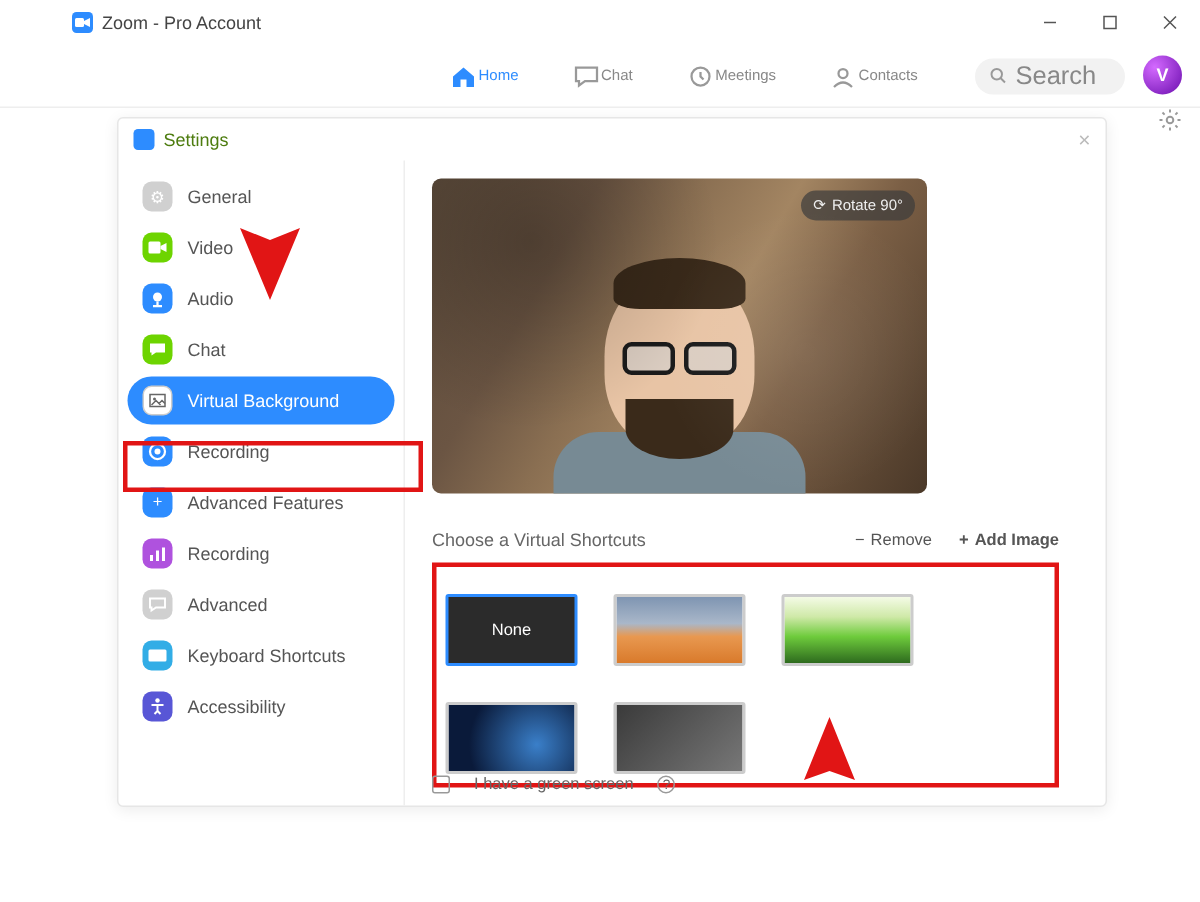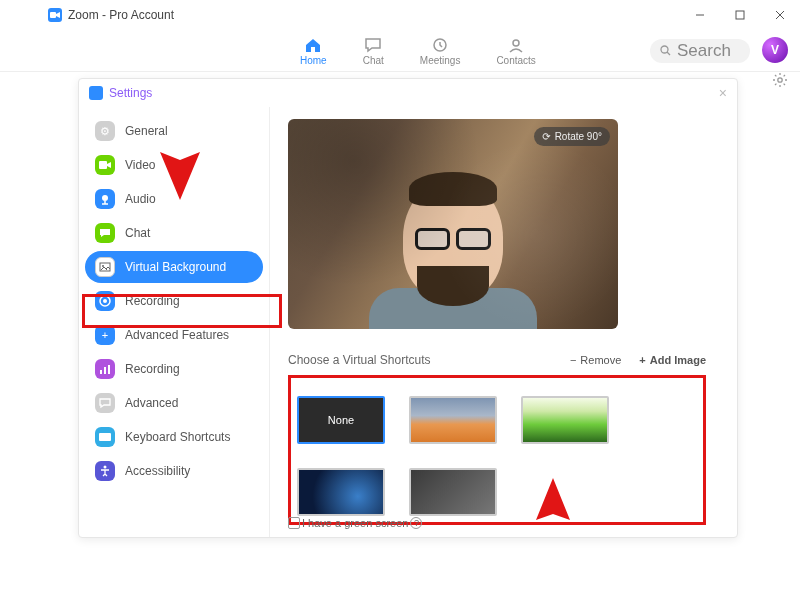--- a/index.html
+++ b/index.html
@@ -7,29 +7,29 @@
 
   .titlebar { height: 30px; display: flex; align-items: center; padding: 0 8px; background: #fff; position: relative; }
   .titlebar .tb-left { display: flex; align-items: center; gap: 6px; margin-left: 40px; }
   .titlebar .zoom-ico { width: 14px; height: 14px; background: #2d8cff; border-radius: 3px; display: flex; align-items: center; justify-content: center; }
   .titlebar .title { font-size: 12px; color: #444; }
   .winbtns { position: absolute; right: 0; top: 0; display: flex; }
   .winbtn { width: 40px; height: 30px; display: flex; align-items: center; justify-content: center; color: #555; font-size: 12px; }
 
   .toolbar { height: 42px; border-bottom: 1px solid #eee; display: flex; align-items: center; position: relative; }
   .tabs { display: flex; gap: 36px; position: absolute; left: 300px; }
-  .tab { display: flex; flex-direction: column; align-items: center; font-size: 10px; color: #888; gap: 1px; }
+  .tab { display: flex; flex-direction: row; align-items: center; font-size: 10px; color: #888; gap: 1px; }
   .tab.active { color: #2d8cff; }
   .tab .ticon { width: 18px; height: 18px; display: flex; align-items: center; justify-content: center; }
   .search { position: absolute; right: 50px; top: 9px; width: 100px; height: 24px; background: #f2f2f2; border-radius: 12px; display: flex; align-items: center; padding: 0 10px; gap: 6px; font-size: 17px; color: #888; }
   .avatar { position: absolute; right: 12px; top: 7px; width: 26px; height: 26px; border-radius: 50%; background: radial-gradient(circle at 30% 30%, #d46aff, #6a0dad); display:flex; align-items:center; justify-content:center; color:#fff; font-weight:bold; font-size:12px; }
   .gear { position: absolute; right: 12px; top: 72px; color: #999; }
 
   .settings-window { position: absolute; left: 78px; top: 78px; width: 660px; height: 460px; background: #fff; border: 1px solid #e6e6e6; border-radius: 4px; box-shadow: 0 2px 10px rgba(0,0,0,0.08); }
-  .sw-title { height: 28px; display: flex; align-items: center; padding: 0 10px; color: #8b5cf6; font-size: 12px; gap: 6px; }
+  .sw-title { height: 28px; display: flex; align-items: center; padding: 0 10px; color: #4d7c0f; font-size: 12px; gap: 6px; }
   .sw-title .mini-ico { width: 14px; height: 14px; background: #2d8cff; border-radius: 3px; }
   .sw-close { position: absolute; right: 10px; top: 6px; color: #bbb; font-size: 14px; }
 
   .sw-body { position: absolute; left: 0; top: 28px; right: 0; bottom: 0; display: flex; }
   .sidebar { width: 190px; padding: 6px; }
   .sitem { display: flex; align-items: center; gap: 10px; padding: 6px 10px; font-size: 12px; color: #555; border-radius: 16px; margin: 2px 0; }
   .sitem.active { background: #2d8cff; color: #fff; }
   .sicon { width: 20px; height: 20px; border-radius: 6px; display:flex; align-items:center; justify-content:center; color:#fff; font-size:11px; }
   .c-gray{background:#d0d0d0;} .c-green{background:#6dd400;} .c-blue{background:#2d8cff;} .c-purple{background:#af52de;} .c-teal{background:#32ade6;}
   .c-indigo{background:#5856d6;} .c-white{background:#fff;border:1px solid #ccc;color:#666;}
@@ -56,21 +56,21 @@
 
   .thumbs-wrap{border:3px solid #e11515;margin-top:8px;padding:6px;width:418px;}
   .thumbs{display:flex;gap:24px;flex-wrap:wrap;margin-top:12px;}
   .thumb{width:88px;height:48px;border:2px solid #ccc;border-radius:2px;position:relative;}
   .thumb.sel{border-color:#2d8cff;background:#2b2b2b;color:#fff;display:flex;align-items:center;justify-content:center;font-size:11px;}
   .t1{background:linear-gradient(to top,#d97a2b 0%,#e89850 40%,#a9b7c9 60%,#7f95b2 100%);}
   .t2{background:linear-gradient(to top,#2e6b1e 0%,#6ecb3c 40%,#cfe9a8 70%,#f4fbe6 100%);}
   .t3{background:radial-gradient(circle at 70% 60%,#3a7fc9 0%,#0a1a3a 70%);}
   .t4{background:linear-gradient(135deg,#3a3a3a,#777);}
 
-  .green-screen{position:absolute;bottom:8px;left:18px;display:flex;align-items:center;gap:2px;font-size:11px;color:#666;}
+  .green-screen{position:absolute;bottom:8px;left:18px;display:flex;align-items:center;gap:16px;font-size:11px;color:#666;}
   .checkbox{width:12px;height:12px;border:1px solid #999;border-radius:2px;}
 
   
   .hl-sidebar{position:absolute;left:82px;top:294px;width:200px;height:34px;border:3px solid #e11515;pointer-events:none;}
   .arrow{position:absolute;pointer-events:none;}
   .arrow.a1{left:150px;top:100px;}
   .arrow.a2{left:528px;top:478px;}
   .arrow svg{display:block;}
 
   svg{overflow:visible;}

